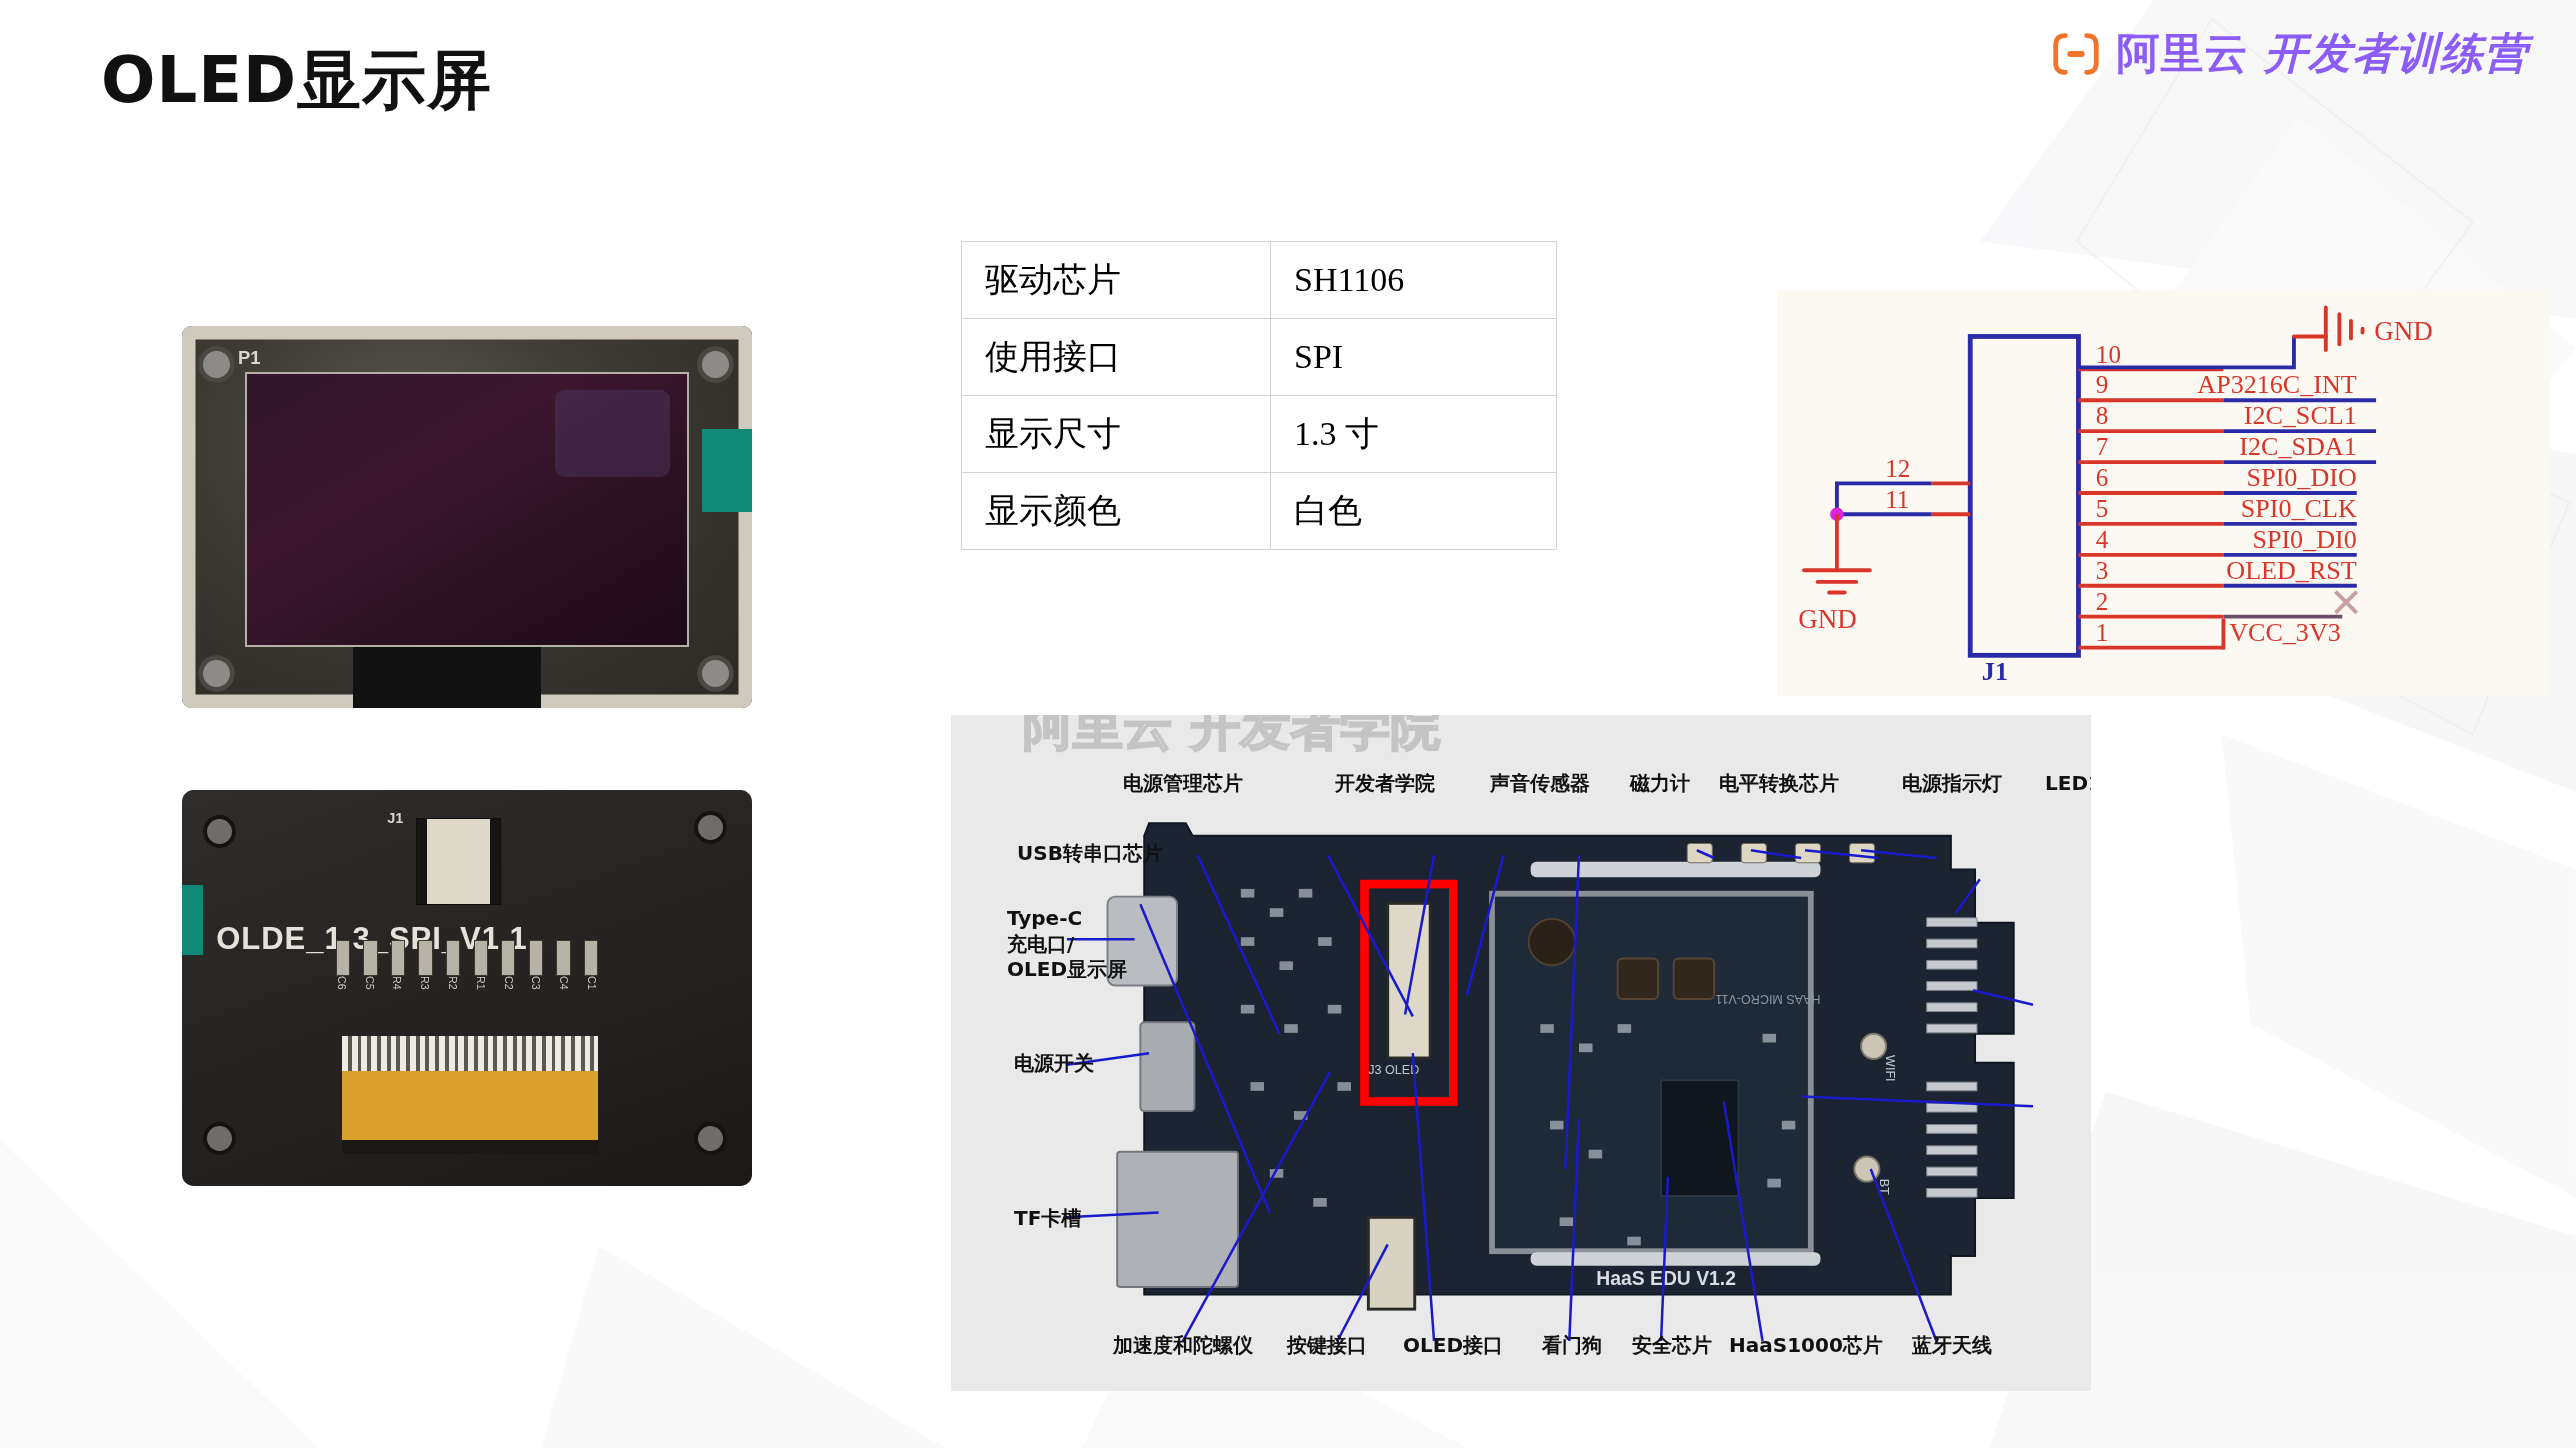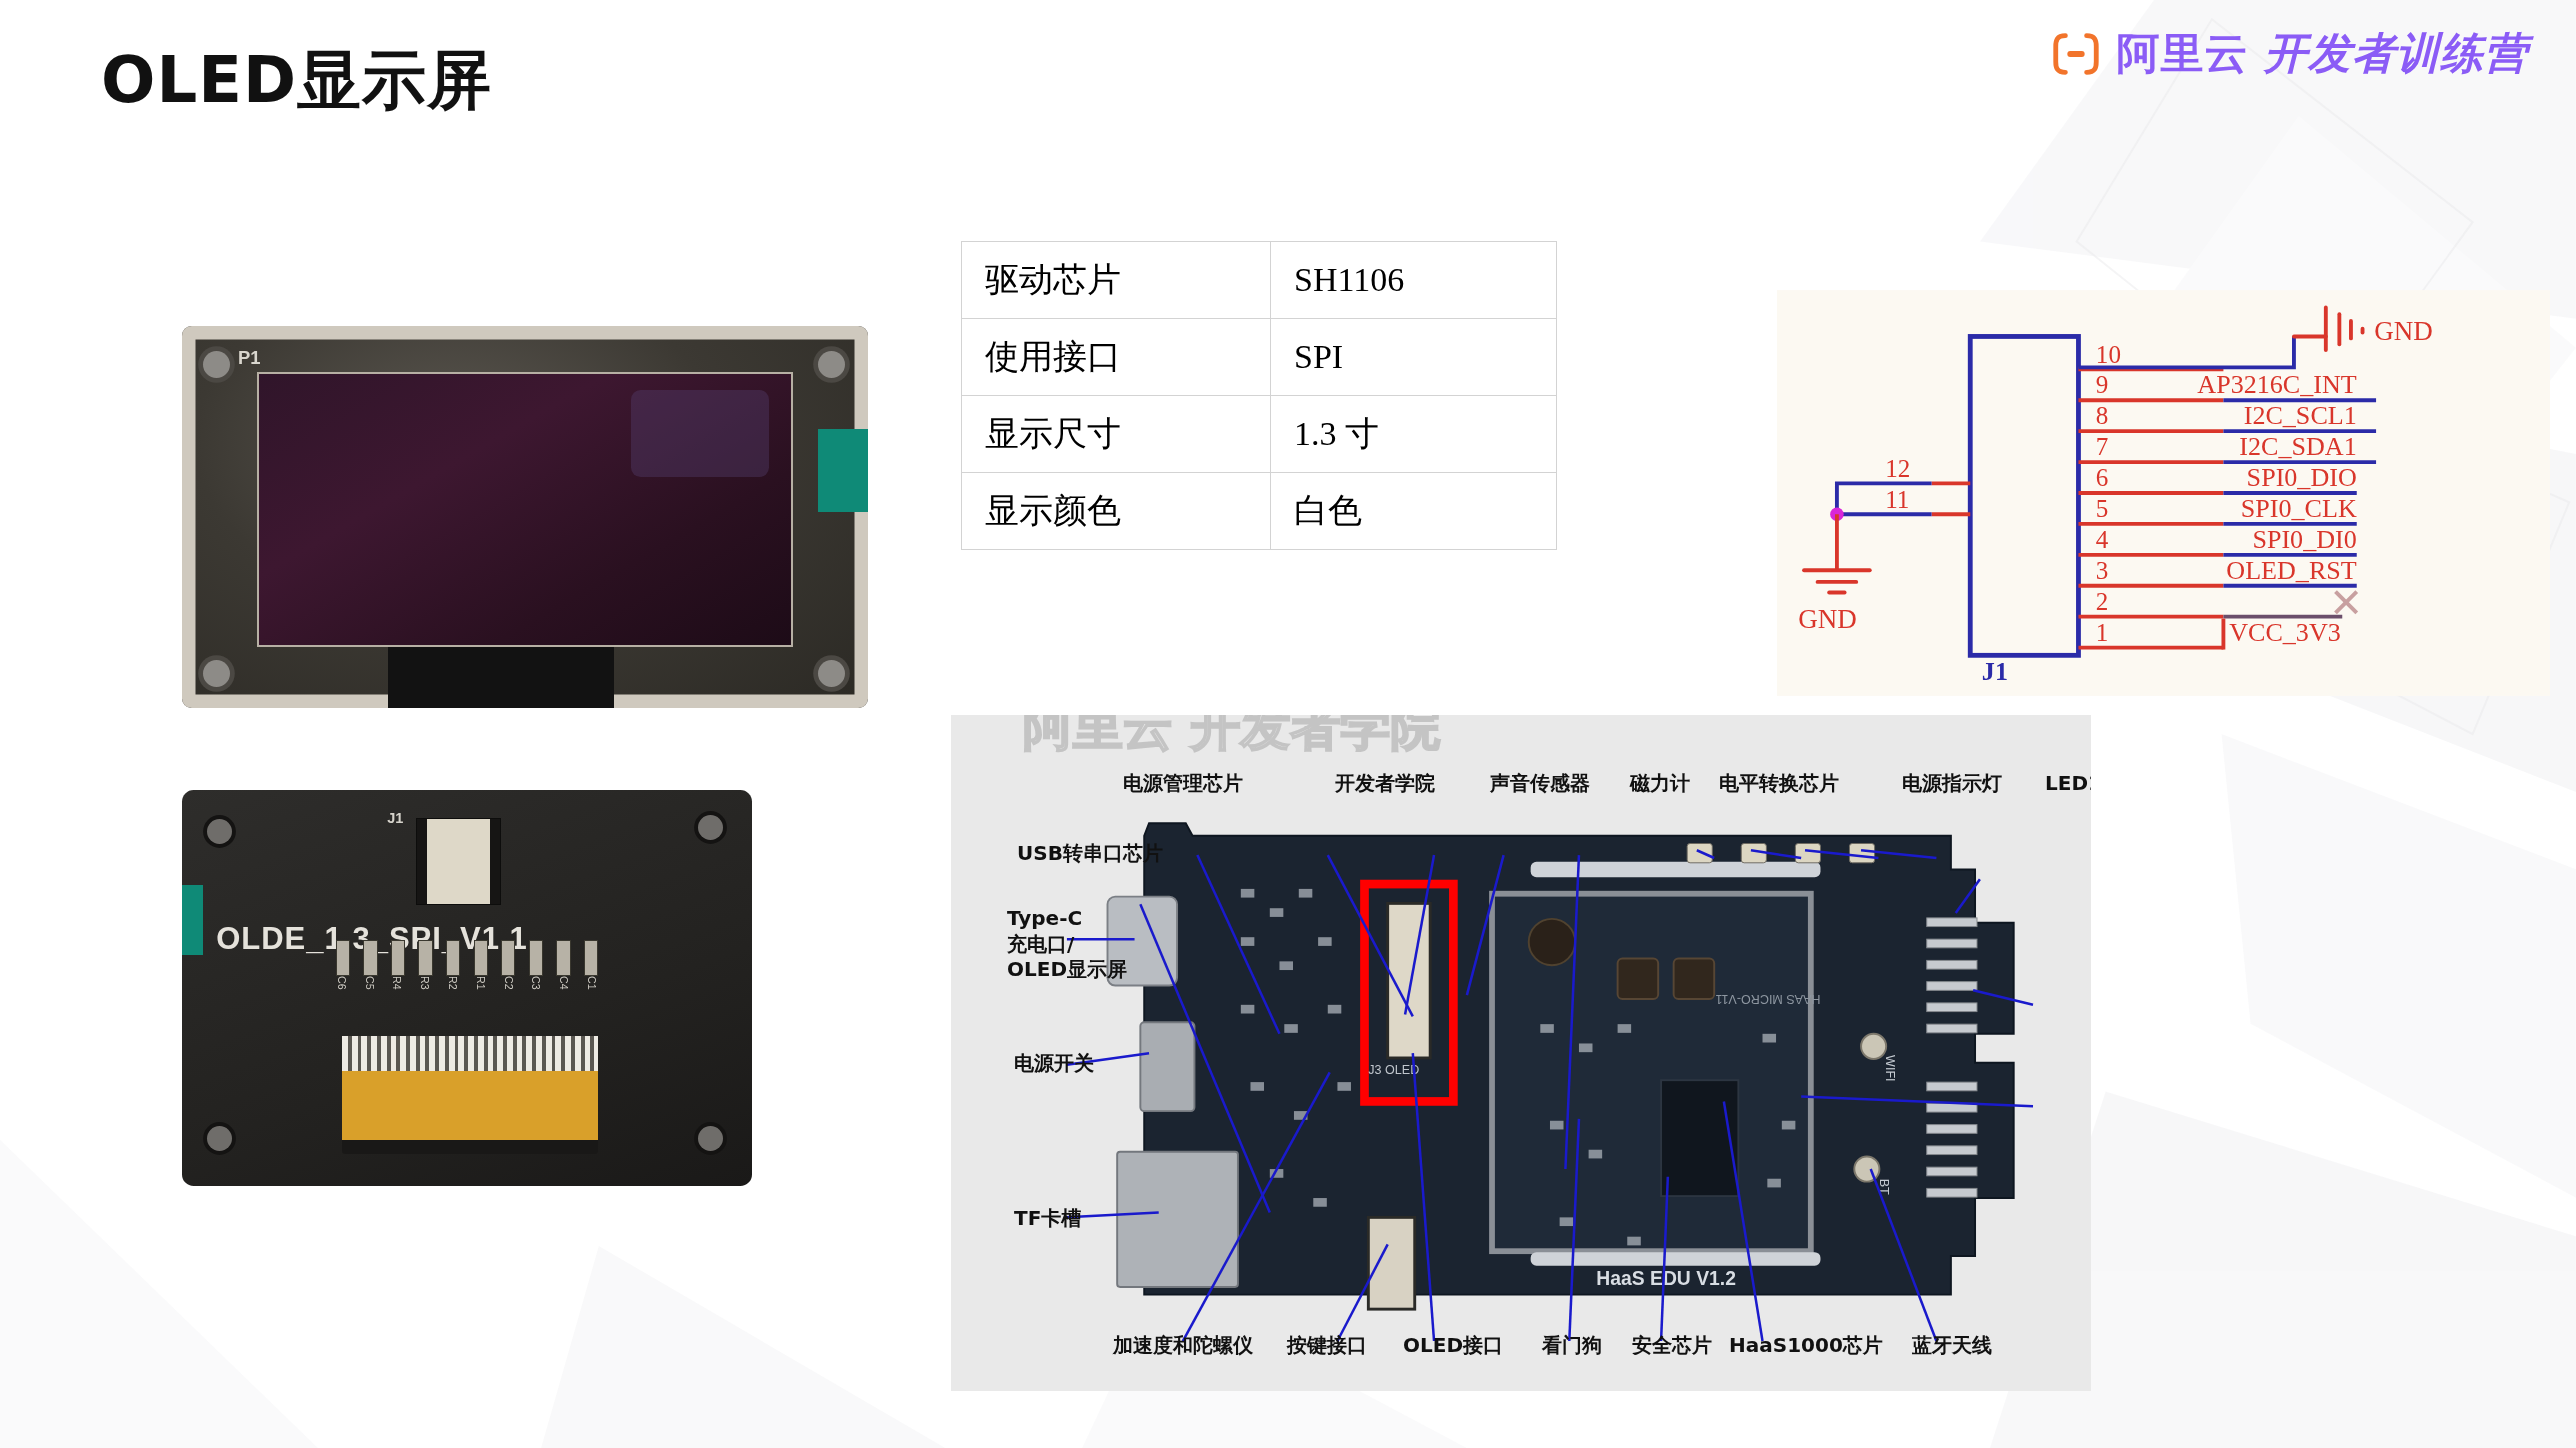--- a/index.html
+++ b/index.html
@@ -34,21 +34,21 @@
   
   #page-title {
     position:absolute; left:101px; top:37px;
     font-size:64px; font-weight:bold; color:#111111;
     letter-spacing:1px; z-index:5;
     font-family:"DejaVu Sans","Liberation Sans",sans-serif;
   }
 
   
   .photo-frame { position:absolute; z-index:4; }
-  #photo-front { left:182px; top:326px;  width:686px; height:382px; }
+  #photo-front { left:182px; top:326px;  width:570px; height:382px; }
   #photo-back  { left:182px; top:790px;  width:570px; height:396px; }
 
   .pcb-front {
     position:absolute; inset:0;
     background:
       radial-gradient(ellipse at 40% 30%, #5b5750 0%, #3c3933 45%, #2b2924 100%);
     border-radius:9.7px;
     box-shadow:0 0 0 13.5px #cfc9be inset;
     overflow:hidden;
   }

